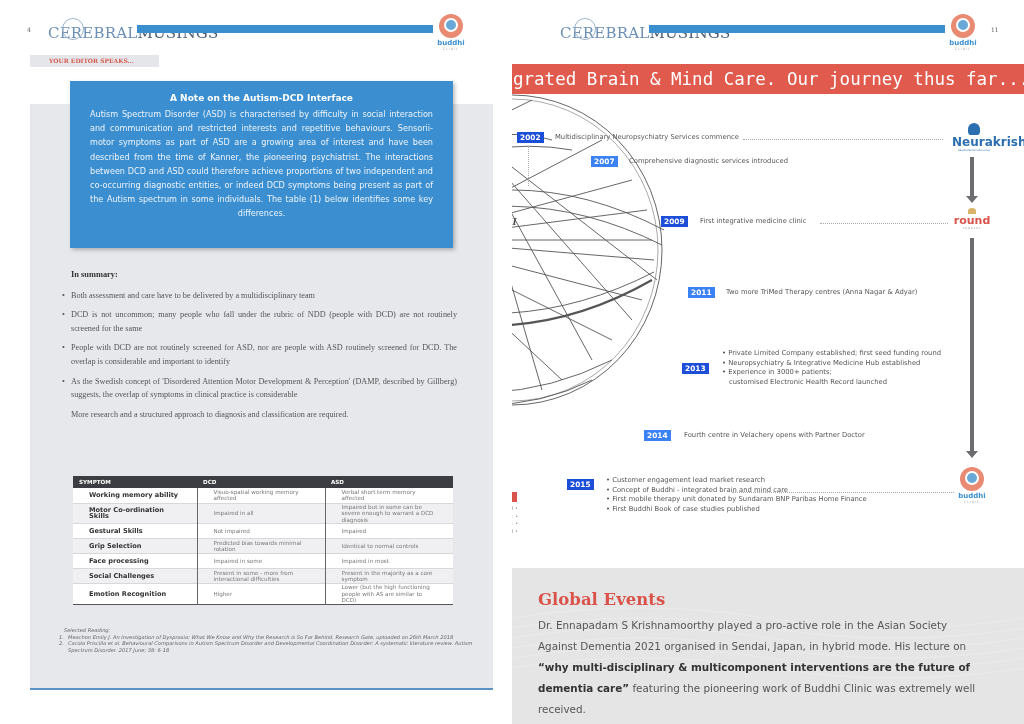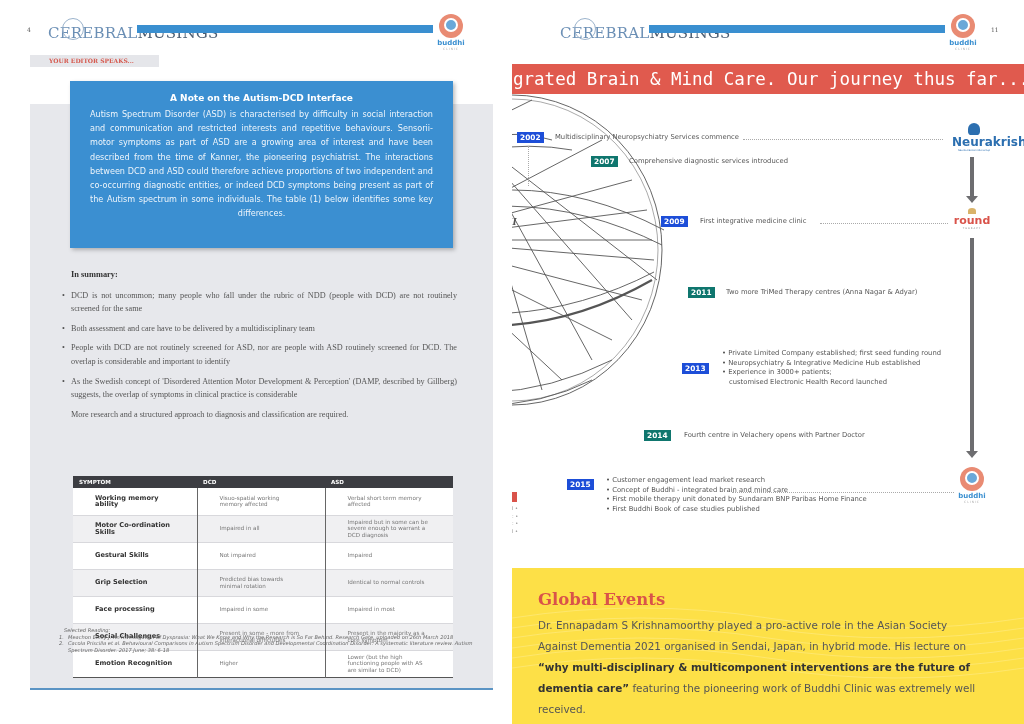--- a/index.html
+++ b/index.html
@@ -33,41 +33,41 @@
 
   .summary { position: absolute; left: 62px; top: 268px; width: 395px; font-size: 8.2px; line-height: 13.6px; color: #555; font-family: Liberation Serif, serif; }
   .summary h4 { font-size: 8.4px; font-weight: bold; color: #333; margin-left: 9px; margin-bottom: 7px; }
   .summary ul { list-style: none; }
   .summary li { position: relative; padding-left: 9px; margin-bottom: 6px; text-align: justify; }
   .summary li::before { content: "•"; position: absolute; left: 0; top: 0; }
   .summary .closing { padding-left: 9px; margin-top: 2px; }
 
   table.diff { position: absolute; left: 73px; top: 476px; width: 380px; border-collapse: collapse; font-size: 5.6px; }
   table.diff th { background: #3c3d42; color: #fff; text-align: left; font-weight: bold; height: 12px; padding-left: 6px; font-size: 5.6px; }
-  table.diff td { height: 27px; padding: 0 22px; color: #777; border-right: 1px solid #666; vertical-align: middle; line-height: 6.6px; }
+  table.diff td { height: 15px; padding: 0 16px; color: #777; border-right: 1px solid #666; vertical-align: middle; line-height: 6.6px; }
   table.diff td.sym { color: #333; font-weight: bold; font-size: 6.6px; width: 124px; }
   table.diff td.dcd { width: 128px; }
   table.diff td.asd { border-right: none; }
   table.diff tr:nth-child(odd) td { background: #ffffff; }
   table.diff tr:nth-child(even) td { background: #f0f0f2; }
   table.diff tbody tr { border-bottom: 1px solid #d8d8dc; }
   table.diff tbody tr:last-child { border-bottom: 1px solid #555; }
 
   .reading { position: absolute; left: 60px; top: 627px; width: 420px; font-size: 5.1px; font-style: italic; color: #666; line-height: 6.6px; }
   .reading ol { list-style: none; }
   .reading li { position: relative; padding-left: 8px; }
   .reading li .n { position: absolute; left: -1px; top: 0; }
   .reading .title { margin-left: 4px; }
 
   
   .banner { position: absolute; left: 0; top: 64px; width: 512px; height: 30px; background: #e05a4e; color: #fff; font-family: "DejaVu Sans Mono", monospace; font-size: 17.5px; line-height: 30px; padding-left: 1px; white-space: nowrap; overflow: hidden; }
   .globe { position: absolute; left: -120px; top: 40px; }
   .yr { position: absolute; height: 11px; padding: 0 3px; font-size: 7.4px; font-weight: bold; color: #fff; line-height: 11px; }
   .yr.blue { background: #1d4ed8; }
-  .yr.red { background: #0f766e; }
+  .yr.red { background: #3b82f6; }
   .ev { position: absolute; font-size: 6.8px; color: #555; line-height: 9.6px; white-space: nowrap; padding-left: 8px; }
   .ev ul { list-style: none; }
   .ev li::before { content: "• "; }
   .dots { position: absolute; border-top: 1px dotted #aaa; height: 0; }
   .vdots { position: absolute; border-left: 1px dotted #aaa; width: 0; }
 
   .brand-neurakrish { position: absolute; left: 440px; top: 123px; width: 44px; text-align: center; }
   .brand-neurakrish .icon { width: 12px; height: 12px; margin: 0 auto; border-radius: 50% 50% 30% 30%; background: #2c6fb0; }
   .brand-neurakrish .name { font-size: 12px; font-weight: bold; color: #2c6fb0; }
   .brand-neurakrish .tag { font-size: 2.5px; color: #2c6fb0; }
@@ -75,21 +75,21 @@
   .brand-trimed .name { font-size: 11px; font-weight: bold; color: #d9534a; }
   .brand-trimed .tag { font-size: 2.5px; color: #888; letter-spacing: 1px; }
   .brand-trimed .leaf { width: 8px; height: 6px; margin: 0 auto; border-radius: 50% 50% 0 0; background: #d9b36a; }
   .arrow { position: absolute; left: 458px; width: 4px; background: #6d6d70; }
   .arrow::after { content: ""; position: absolute; left: -4px; bottom: -6px; border-left: 6px solid transparent; border-right: 6px solid transparent; border-top: 7px solid #6d6d70; }
 
   .side-marks { position: absolute; left: 0; top: 492px; width: 10px; }
   .side-marks .red { width: 5px; height: 10px; background: #d9534a; margin-bottom: 3px; }
   .side-marks .row { font-size: 5px; color: #888; line-height: 7.6px; }
 
-  .global { position: absolute; left: 0; top: 568px; width: 512px; height: 156px; background: #fde047; }
+  .global { position: absolute; left: 0; top: 568px; width: 512px; height: 156px; background: #e5e5e5; }
   .global .waves { position: absolute; left: 0; top: 20px; width: 512px; height: 110px; opacity: 0.35; }
   .global h2 { position: absolute; left: 26px; top: 22px; font-family: "DejaVu Serif", serif; font-weight: bold; font-size: 16.5px; color: #d9534a; }
   .global p { position: absolute; left: 26px; top: 47px; width: 450px; font-size: 10.4px; line-height: 21px; color: #555; }
   .global p b { color: #333; }
 </style>
 </head>
 <body>
 
 <div class="page left">
   <span class="page-num" style="left:27px;">4</span>
@@ -112,22 +112,22 @@
   <div class="left-panel-line"></div>
 
   <div class="note-box">
     <h3>A Note on the Autism-DCD Interface</h3>
     <p>Autism Spectrum Disorder (ASD) is characterised by difficulty in social interaction and communication and restricted interests and repetitive behaviours. Sensorii-motor symptoms as part of ASD are a growing area of interest and have been described from the time of Kanner, the pioneering psychiatrist. The interactions between DCD and ASD could therefore achieve proportions of two independent and co-occurring diagnostic entities, or indeed DCD symptoms being present as part of the Autism spectrum in some individuals. The table (1) below identifies some key differences.</p>
   </div>
 
   <div class="summary">
     <h4>In summary:</h4>
     <ul>
+      <li>Both assessment and care have to be delivered by a multidisciplinary team</li>
       <li>DCD is not uncommon; many people who fall under the rubric of NDD (people with DCD) are not routinely screened for the same</li>
-      <li>Both assessment and care have to be delivered by a multidisciplinary team</li>
       <li>People with DCD are not routinely screened for ASD, nor are people with ASD routinely screened for DCD. The overlap is considerable and important to identify</li>
       <li>As the Swedish concept of 'Disordered Attention Motor Development &amp; Perception' (DAMP, described by Gillberg) suggests, the overlap of symptoms in clinical practice is considerable</li>
     </ul>
     <div class="closing">More research and a structured approach to diagnosis and classification are required.</div>
   </div>
 
   <table class="diff">
     <thead>
       <tr>
         <th>SYMPTOM</th>

